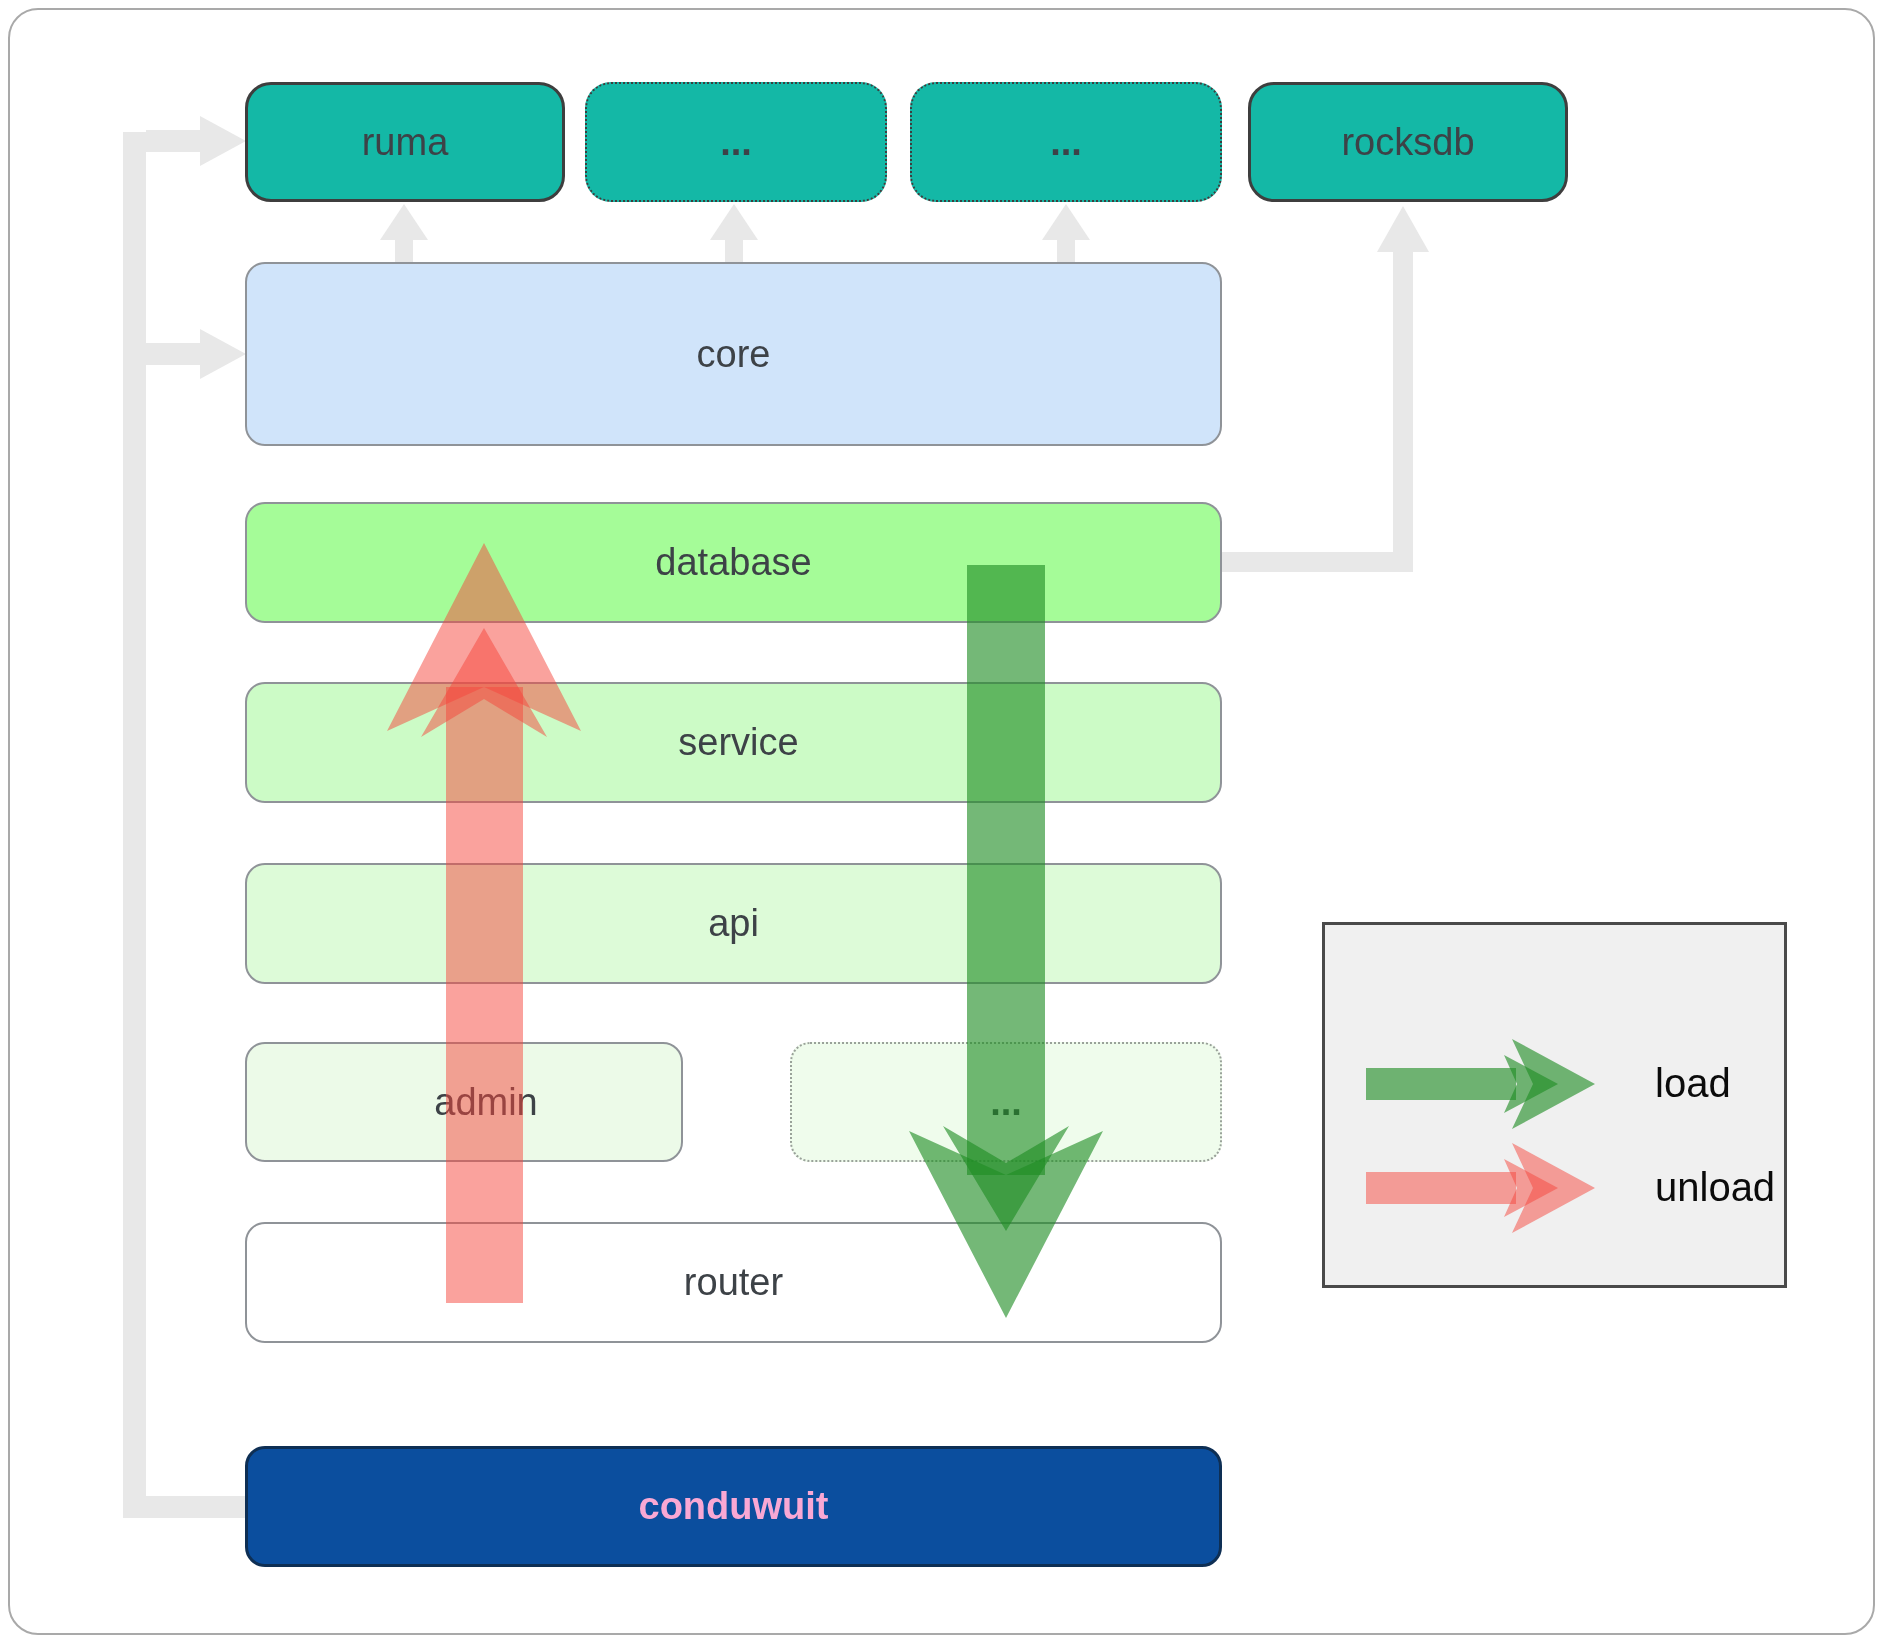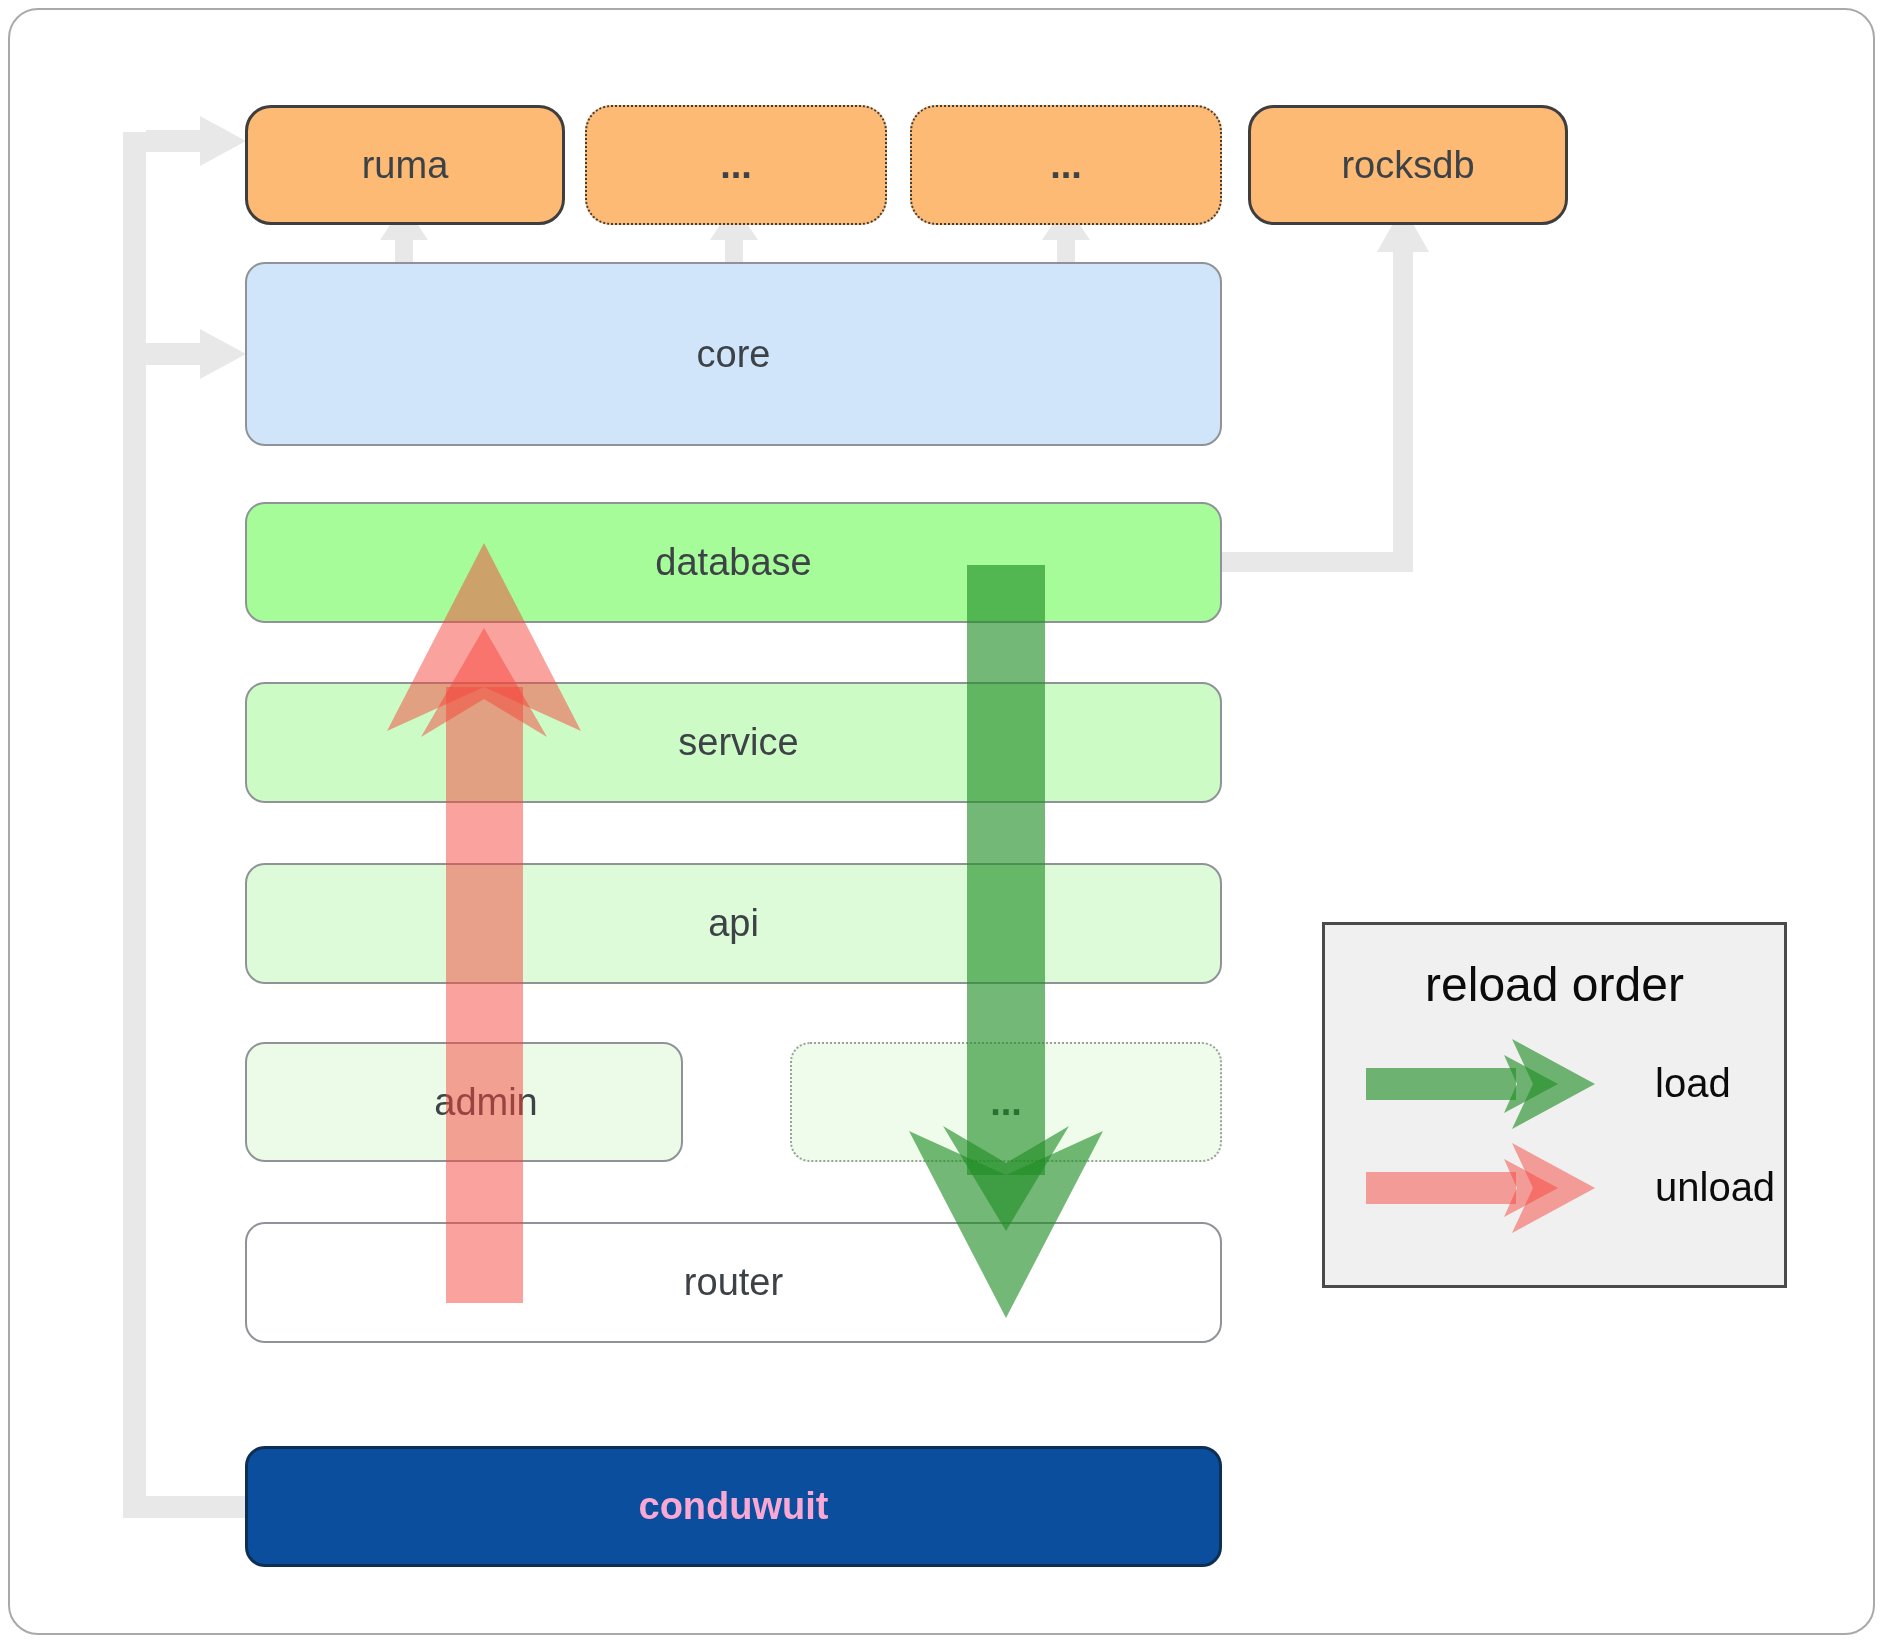--- a/index.html
+++ b/index.html
@@ -7,21 +7,21 @@
     position:relative;width:1883px;height:1643px;background:#ffffff;overflow:hidden;
     font-family:"Liberation Sans","DejaVu Sans",sans-serif;color:#3d4247;
   }
   .frame{position:absolute;inset:8px;border:2px solid #a9a9a9;border-radius:30px;}
   svg.layer{position:absolute;left:0;top:0;width:1883px;height:1643px;pointer-events:none;}
   .box{
     position:absolute;display:flex;align-items:center;justify-content:center;
     box-sizing:border-box;border-radius:20px;font-size:38px;
   }
   .lbl{white-space:nowrap;}
-  .peach{background:#fdba74;margin-top:23px;}
+  .peach{background:#14b8a6;}
   .solid-dark{border:3px solid #3e3e3e;border-radius:26px;}
   .dotted-dark{border:2px dotted #3e3e3e;border-radius:26px;}
   .core{background:#d0e4fa;border:2px solid #8f9398;}
   .db{background:#a5fc98;border:2px solid #8f9398;}
   .service{background:#ccfbc6;border:2px solid #8f9398;padding-left:10px;}
   .api{background:#ddfbd8;border:2px solid #8f9398;}
   .admin{background:#ecfae8;border:2px solid #8f9398;padding-left:44px;}
   .dots3{background:#effcec;border:2px dotted #9aa29a;}
   .router{background:#ffffff;border:2px solid #8f9398;}
   .conduwuit{background:#0b4e9e;border:3px solid #0e2f54;color:#f9a8d4;font-weight:700;}
@@ -103,21 +103,20 @@
 
   <div class="box router" style="left:245px;top:1222px;width:977px;height:121px">
     <span class="lbl">router</span>
   </div>
 
   <div class="box conduwuit" style="left:245px;top:1446px;width:977px;height:121px">
     <span class="lbl">conduwuit</span>
   </div>
 
   <div class="legend">
-    <div class="legend-title">reload order</div>
     <div class="legend-label load">load</div>
     <div class="legend-label unload">unload</div>
   </div>
 
   <svg class="layer" viewBox="0 0 1883 1643">
 
     <g fill="#f5463c" fill-opacity="0.5">
       <rect x="446" y="687" width="77" height="616"></rect>
       <path d="M484,543 L581,731 L484,687 L387,731 Z"></path>
       <path d="M484,628 L547,737 L484,699 L421,737 Z"></path>

